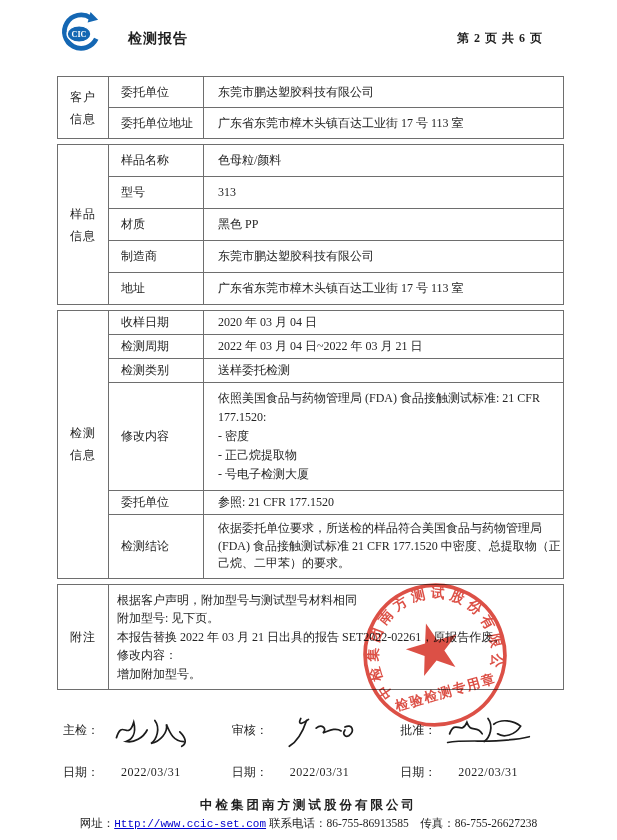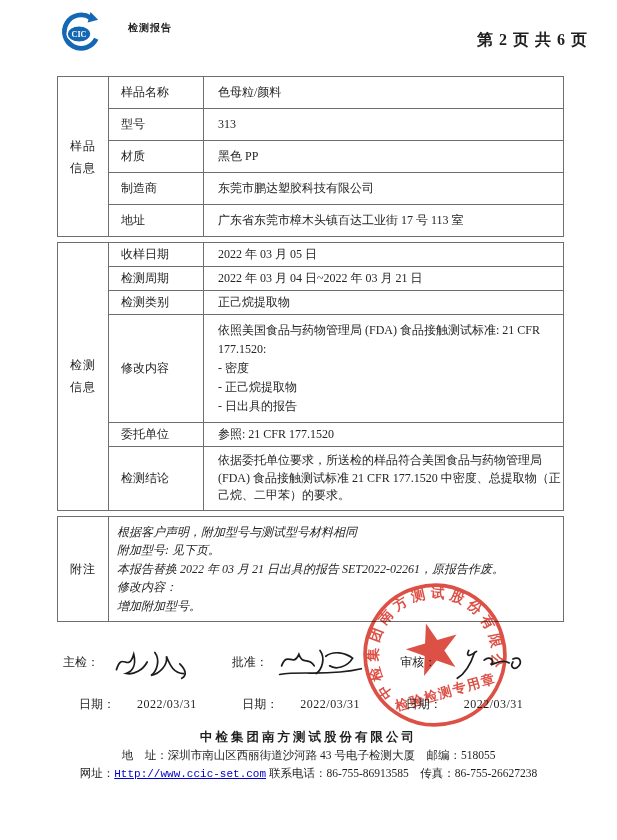--- a/index.html
+++ b/index.html
@@ -4,47 +4,47 @@
 <style>
   html,body{margin:0;padding:0;}
   body{
     width:617px;height:840px;background:#ffffff;position:relative;overflow:hidden;
     font-family:"Liberation Serif","DejaVu Serif",serif;
     color:#1f1f1f;font-size:12px;
   }
   
   .header{position:relative;height:76px;padding-left:12px;}
   .logo{position:absolute;left:59px;top:11px;width:42px;height:46px;}
-  .header-title{position:absolute;left:128px;top:21px;font-weight:bold;font-size:10px;letter-spacing:1px;}
+  .header-title{position:absolute;left:128px;top:30px;font-weight:bold;font-size:14px;letter-spacing:1px;}
   .header-no{position:absolute;left:243px;top:30px;font-weight:bold;font-size:12px;}
-  .header-page{position:absolute;left:477px;top:30px;font-weight:bold;font-size:16px;letter-spacing:1px;}
+  .header-page{position:absolute;left:457px;top:30px;font-weight:bold;font-size:12px;letter-spacing:1px;}
   
   .tables{margin-left:57px;width:506px;}
   table.sec{border-collapse:collapse;table-layout:fixed;width:506px;margin-bottom:5px;}
   table.sec td{border:1px solid #6e6e6e;vertical-align:middle;font-size:12px;color:#242424;}
   .col-g{width:51px;} .col-l{width:95px;} .col-v{width:360px;}
   td.group{text-align:center;}
   td.group .gwrap{width:2.4em;margin:0 auto;line-height:22px;letter-spacing:1px;}
   td.lbl{padding-left:12px;}
   td.val{padding:3px 8px 3px 14px;line-height:17px;}
   tr.h31{height:31px;} tr.h32{height:32px;} tr.h22{height:22px;}
   td.val-multi{padding:6px 8px 6px 14px;vertical-align:top;}
   td.val-multi .cell-line{line-height:19px;}
   td.val-para{padding:5px 2px 5px 14px;line-height:17.5px;}
   
   td.notes-val{padding:6px 10px 6px 8px;vertical-align:top;}
-  td.notes-val .cell-line{line-height:18.5px;font-style:italic;}
+  td.notes-val .cell-line{line-height:18.5px;}
   
   .sig-area{position:relative;margin:20px 54px 0 57px;z-index:3;}
   .sig-row{display:flex;}
   .sig-col{width:169px;display:flex;align-items:center;}
   .sig-label{font-size:12px;white-space:nowrap;padding-left:6px;}
   .scribble{margin-left:4px;}
   .scribble path{fill:none;stroke:#1c1c1c;stroke-width:1.8;stroke-linecap:round;}
-  .date-row{display:flex;margin-top:14px;margin-left:16px;}
+  .date-row{display:flex;margin-top:14px;}
   .date-col{width:169px;display:flex;align-items:center;}
   .date-label{padding-left:6px;}
   .date-value{margin-left:22px;letter-spacing:.5px;}
   
   .stamp{position:absolute;left:356px;top:576px;width:158px;height:158px;z-index:2;
          mix-blend-mode:multiply;opacity:.88;pointer-events:none;}
   .seal-arc{font-size:13.5px;font-weight:bold;letter-spacing:4.5px;fill:#d8372c;}
   .seal-type{font-size:13px;font-weight:bold;letter-spacing:1.5px;fill:#d8372c;}
   
   .footer{text-align:center;margin-top:16px;line-height:16px;}
@@ -61,20 +61,40 @@
     <polygon points="33,1 41,9 30,12" fill="#1467b3"></polygon>
     <ellipse cx="21" cy="24" rx="12.5" ry="8.5" fill="#1467b3" stroke="#ffffff" stroke-width="1.5"></ellipse>
     <text x="21" y="27.5" text-anchor="middle" font-size="8.5" font-weight="bold" fill="#ffffff">CIC</text>
   </svg>
   <div class="header-title">检测报告</div>
   <div class="header-page">第 2 页 共 6 页</div>
 </div>
 
 <div class="tables">
 
+  <table class="sec">
+    <colgroup>
+        <col class="col-g">
+        <col class="col-l">
+        <col class="col-v">
+      </colgroup>
+    <tbody>
+        <tr class="h31">
+      <td class="group" rowspan="2">
+            <div class="gwrap">客户信息</div>
+          </td>
+      <td class="lbl">委托单位</td>
+      <td class="val">东莞市鹏达塑胶科技有限公司</td>
+    </tr>
+    <tr class="h31">
+      <td class="lbl">委托单位地址</td>
+      <td class="val">广东省东莞市樟木头镇百达工业街 17 号 113 室</td>
+    </tr>
+  </tbody>
+    </table>
 
   <table class="sec">
     <colgroup>
         <col class="col-g">
         <col class="col-l">
         <col class="col-v">
       </colgroup>
     <tbody>
         <tr class="h32">
       <td class="group" rowspan="5">
@@ -107,37 +127,37 @@
         <col class="col-g">
         <col class="col-l">
         <col class="col-v">
       </colgroup>
     <tbody>
         <tr class="h22">
       <td class="group" rowspan="6">
             <div class="gwrap">检测信息</div>
           </td>
       <td class="lbl">收样日期</td>
-      <td class="val">2022 年 03 月 05 日</td>
+      <td class="val">2020 年 03 月 04 日</td>
     </tr>
     <tr class="h22">
       <td class="lbl">检测周期</td>
       <td class="val">2022 年 03 月 04 日~2022 年 03 月 21 日</td>
     </tr>
     <tr class="h22">
       <td class="lbl">检测类别</td>
-      <td class="val">正己烷提取物</td>
+      <td class="val">送样委托检测</td>
     </tr>
     <tr style="height:92px;">
       <td class="lbl">修改内容</td>
       <td class="val-multi">
         <div class="cell-line">依照美国食品与药物管理局 (FDA) 食品接触测试标准: 21 CFR 177.1520:</div>
         <div class="cell-line">- 密度</div>
         <div class="cell-line">- 正己烷提取物</div>
-        <div class="cell-line">- 日出具的报告</div>
+        <div class="cell-line">- 号电子检测大厦</div>
       </td>
     </tr>
     <tr style="height:21px;">
       <td class="lbl">委托单位</td>
       <td class="val">参照: 21 CFR 177.1520</td>
     </tr>
     <tr style="height:50px;">
       <td class="lbl">检测结论</td>
       <td class="val-para">依据委托单位要求，所送检的样品符合美国食品与药物管理局 (FDA) 食品接触测试标准 21 CFR 177.1520 中密度、总提取物（正己烷、二甲苯）的要求。</td>
     </tr>
@@ -170,35 +190,35 @@
   <div class="sig-row">
     <div class="sig-col">
       <span class="sig-label">主检：</span>
       <svg class="scribble" width="96" height="40" viewBox="0 0 100 40">
         <path d="M14 28 C20 8, 26 32, 32 12 C35 24, 30 30, 24 32 C32 34, 42 28, 46 20"></path>
         <path d="M54 10 C60 18, 56 30, 50 34 C60 32, 68 22, 66 14 C70 24, 74 32, 84 32"></path>
         <path d="M80 22 C86 28, 88 34, 82 37"></path>
       </svg>
     </div>
     <div class="sig-col">
+      <span class="sig-label">审核：</span>
+      <svg class="scribble" width="96" height="40" viewBox="0 0 100 40">
+        <path d="M30 8 C26 16, 33 13, 38 9"></path>
+        <path d="M36 10 C32 22, 26 32, 18 37"></path>
+        <path d="M46 18 C52 13, 58 19, 53 23 C59 21, 66 17, 72 21"></path>
+        <path d="M76 17 C83 13, 87 21, 80 26 C76 28, 73 24, 76 20"></path>
+      </svg>
+    </div>
+    <div class="sig-col">
       <span class="sig-label">批准：</span>
       <svg class="scribble" width="96" height="40" viewBox="0 0 100 40">
         <path d="M10 24 C16 8, 22 26, 28 12 C32 24, 38 14, 44 24"></path>
         <path d="M50 8 C56 16, 52 28, 46 32"></path>
         <path d="M56 14 C64 8, 76 10, 84 16 C78 26, 66 28, 60 24"></path>
         <path d="M8 33 C30 29, 60 35, 93 27"></path>
-      </svg>
-    </div>
-    <div class="sig-col">
-      <span class="sig-label">审核：</span>
-      <svg class="scribble" width="96" height="40" viewBox="0 0 100 40">
-        <path d="M30 8 C26 16, 33 13, 38 9"></path>
-        <path d="M36 10 C32 22, 26 32, 18 37"></path>
-        <path d="M46 18 C52 13, 58 19, 53 23 C59 21, 66 17, 72 21"></path>
-        <path d="M76 17 C83 13, 87 21, 80 26 C76 28, 73 24, 76 20"></path>
       </svg>
     </div>
   </div>
   <div class="date-row">
     <div class="date-col">
       <span class="date-label">日期：</span>
       <span class="date-value">2022/03/31</span>
     </div>
     <div class="date-col">
       <span class="date-label">日期：</span>
@@ -220,18 +240,17 @@
     </defs>
     <text class="seal-arc">
       <textPath href="#sealArc" xlink:href="#sealArc" startOffset="1%">中检集团南方测试股份有限公司</textPath>
     </text>
     <text x="77" y="119" text-anchor="middle" class="seal-type">检验检测专用章</text>
   </g>
 </svg>
 
 <div class="footer">
   <div class="f-company">中检集团南方测试股份有限公司</div>
-  <div class="f-line">地　址：深圳市南山区西丽街道沙河路 43 号电子检测大厦　邮编：518055</div>
   <div class="f-line">
     <span>网址：</span><a href="#" class="f-link">Http://www.ccic-set.com</a>
     <span>联系电话：86-755-86913585　传真：86-755-26627238</span>
   </div>
 </div>
 
 </body></html>

